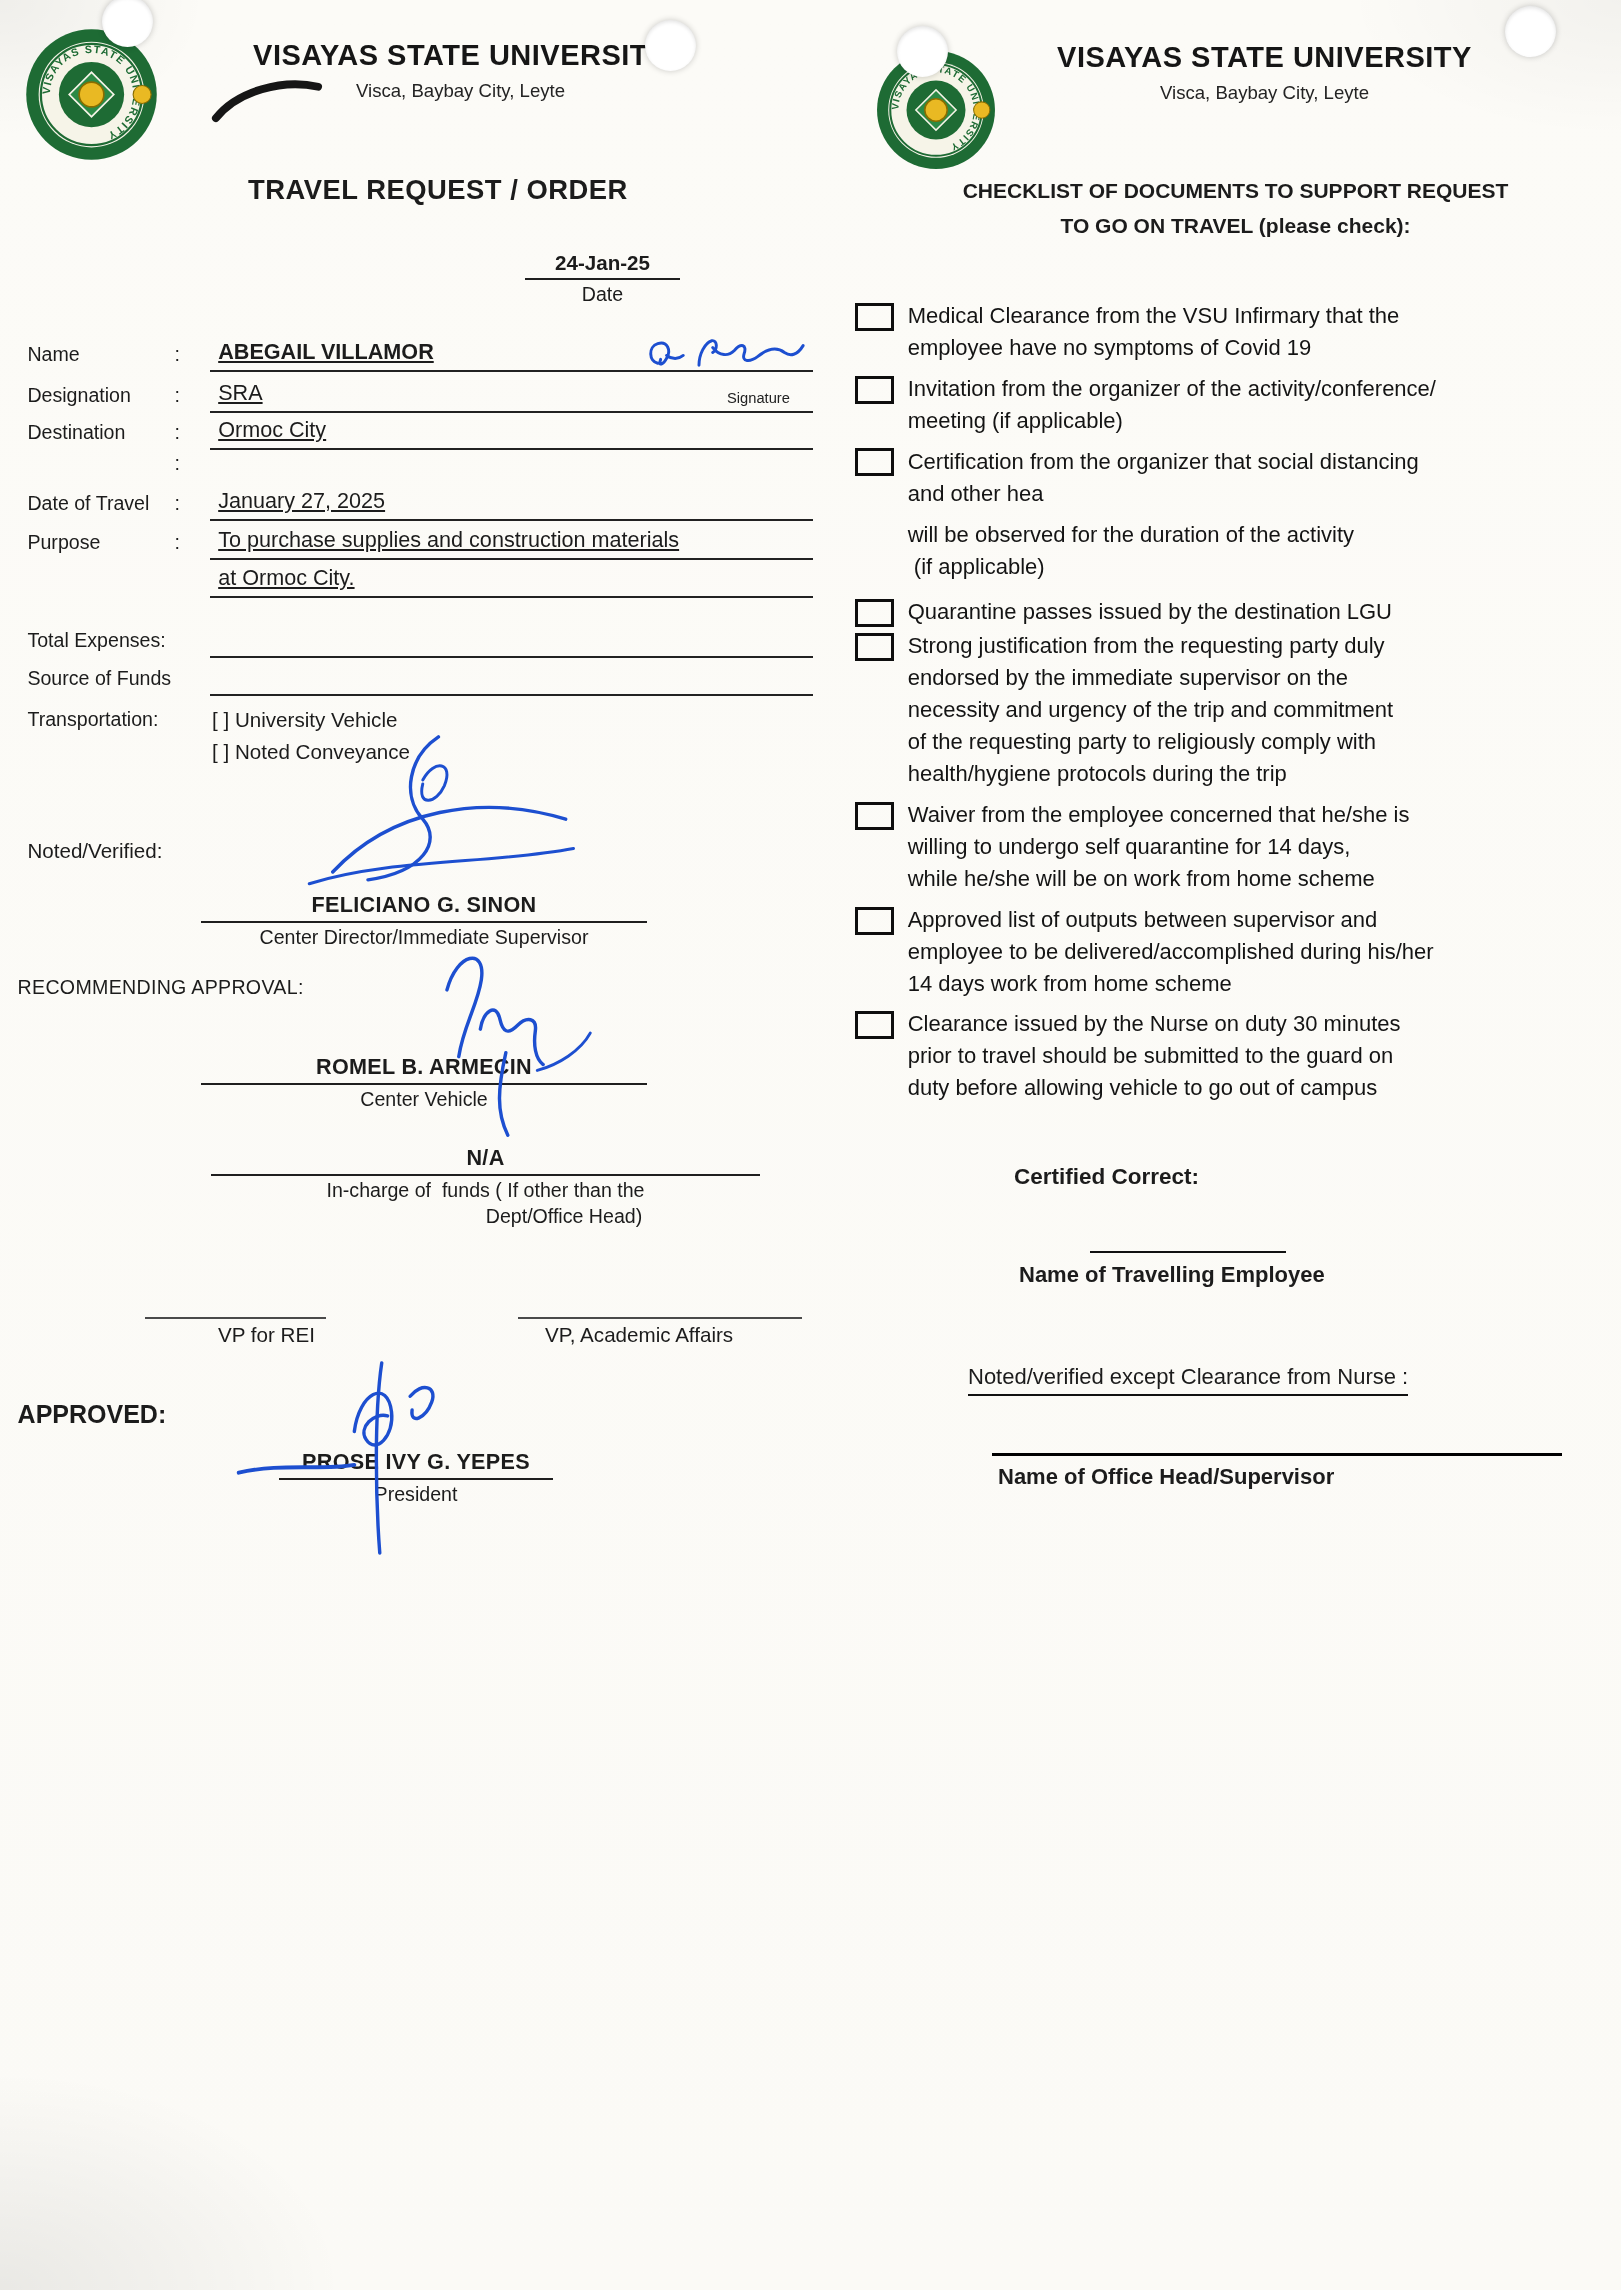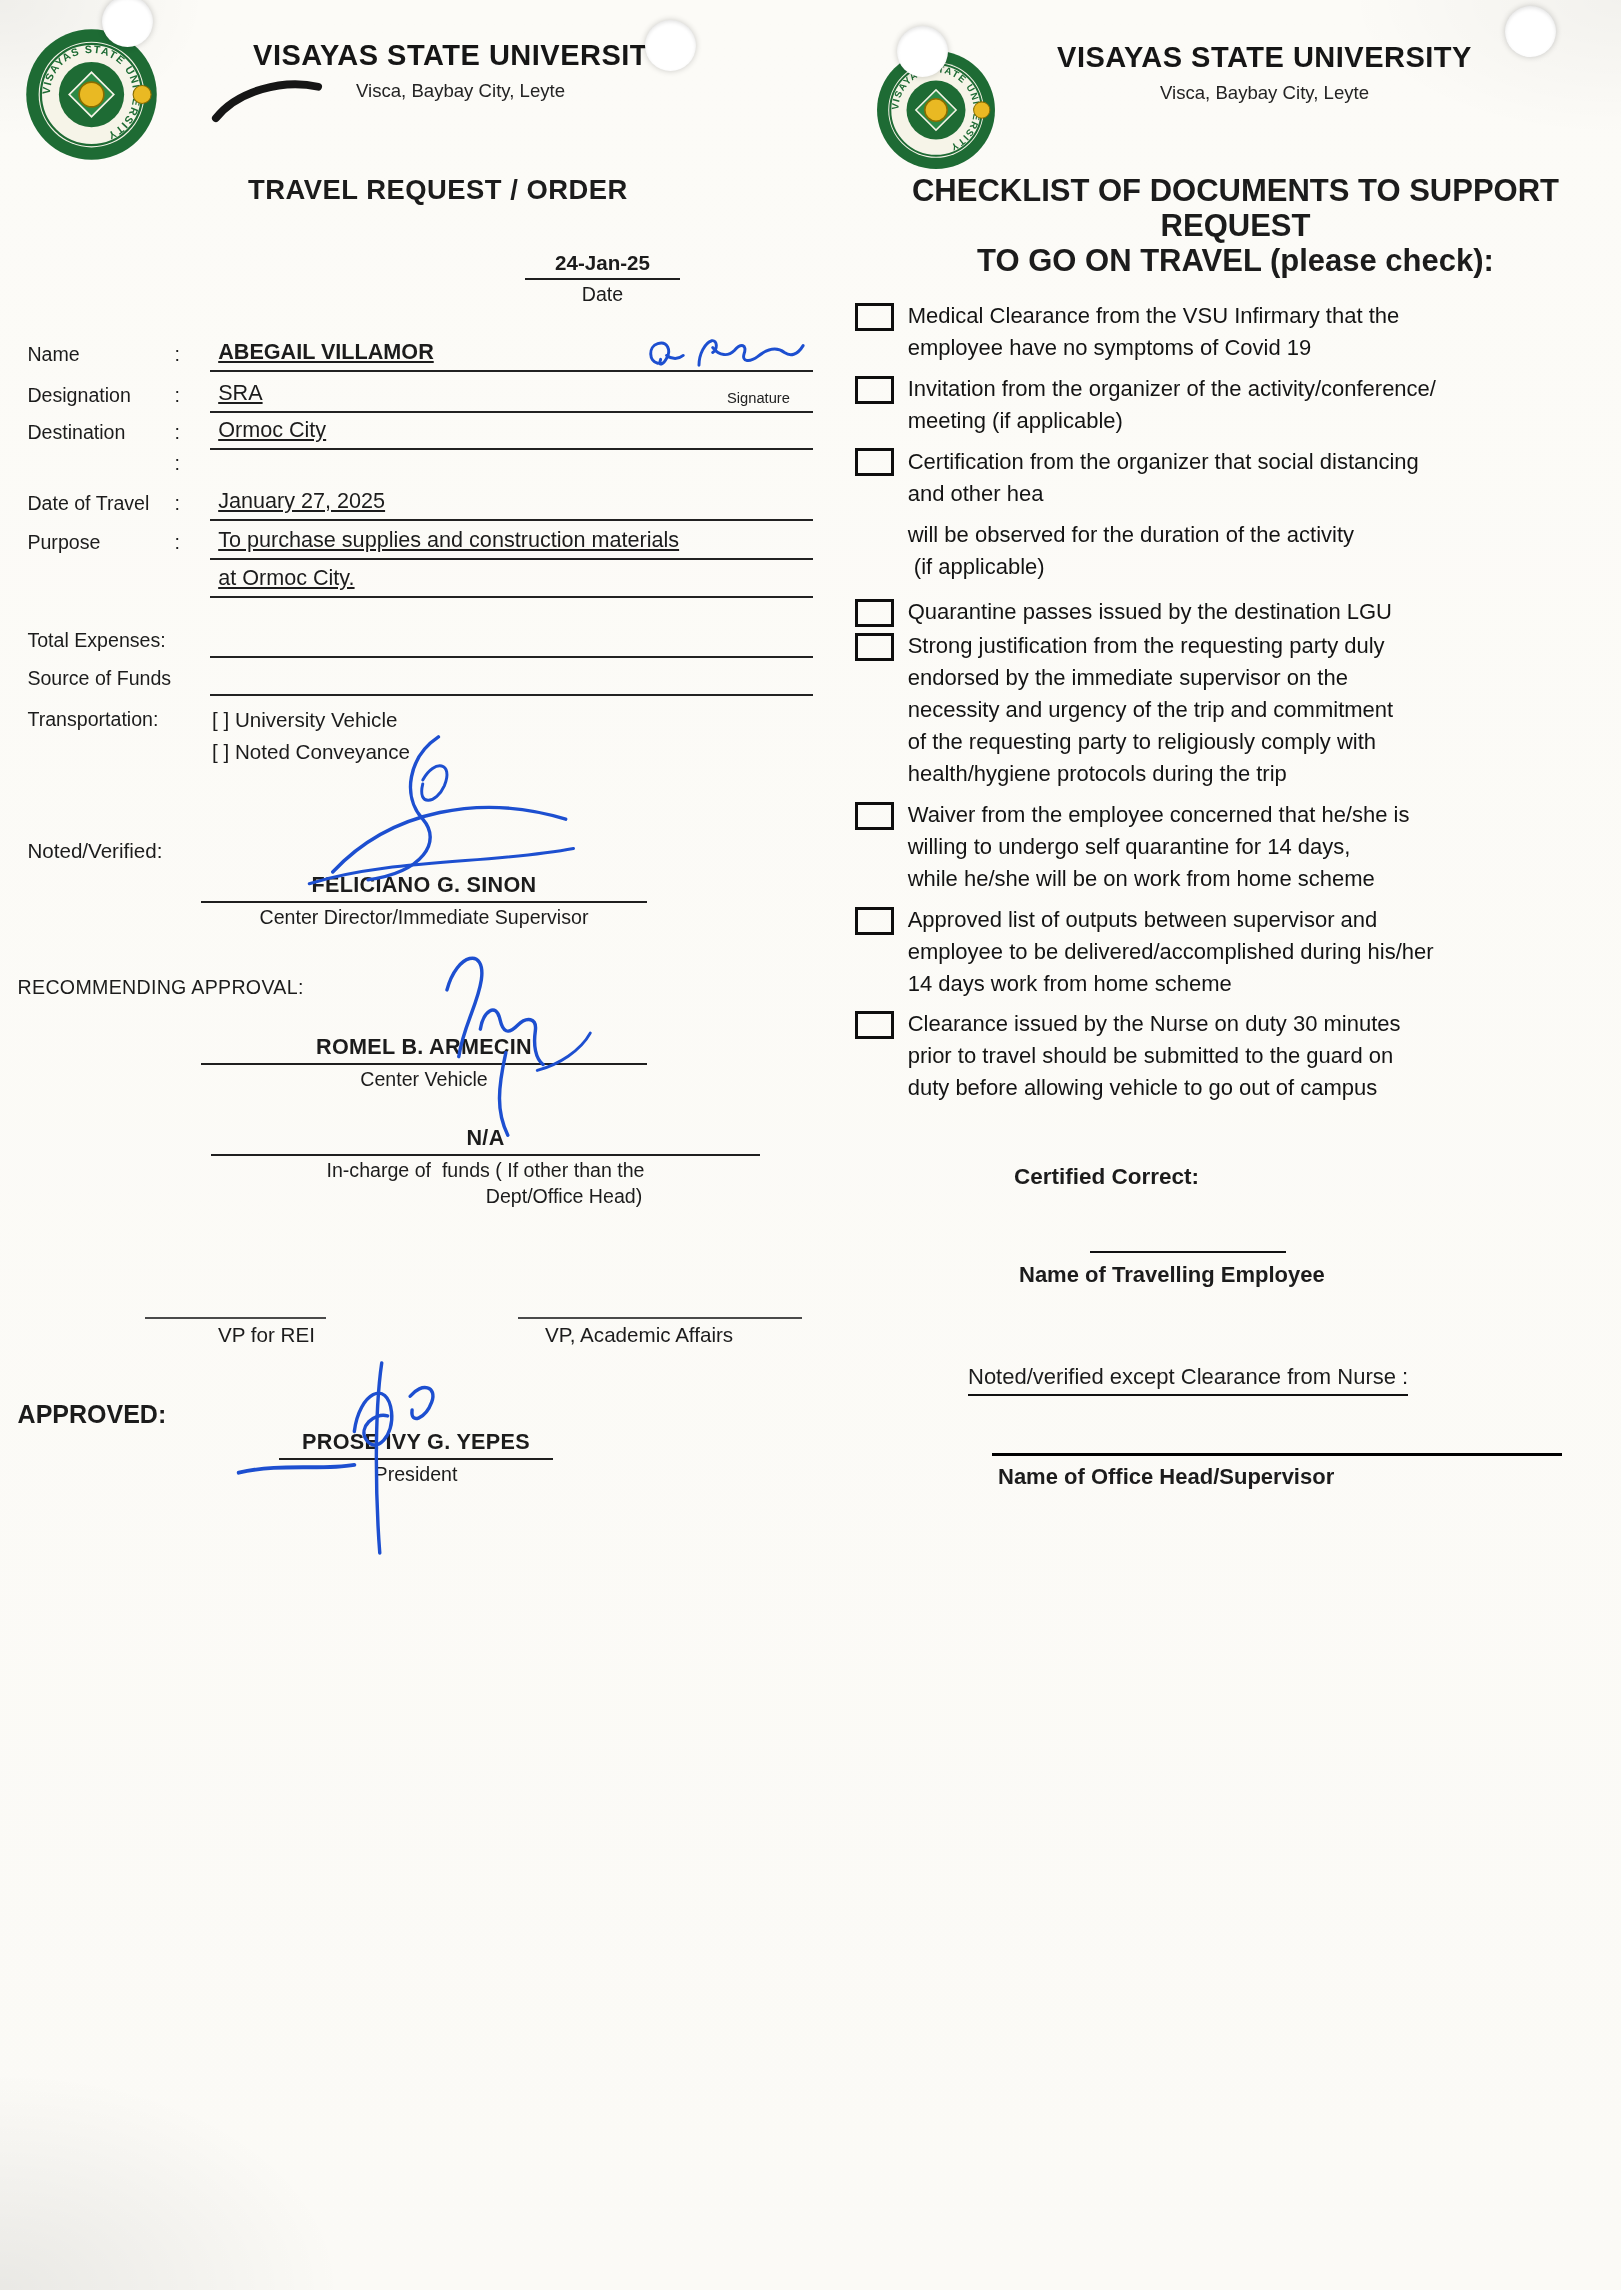--- a/index.html
+++ b/index.html
@@ -21,21 +21,21 @@
 
   
   .seal { position:absolute; z-index:5; }
 
   
   .hdr { position:absolute; text-align:center; }
   .hdr .uni { font-weight:700; font-size:29px; letter-spacing:0.5px; color:#161616; }
   .hdr .addr { font-size:18.6px; margin-top:7.8px; color:#242424; }
 
   .form-title { position:absolute; font-weight:700; font-size:27.4px; letter-spacing:0.5px;text-align:right; }
-  .r-title { position:absolute; font-weight:700; font-size:31px; line-height:35px; text-align:center; }
+  .r-title { position:absolute; font-weight:700; font-size:21px; line-height:35px; text-align:center; }
 
   
   .date-block { position:absolute; text-align:center; }
   .date-value { font-size:20.6px; font-weight:700; border-bottom:2px solid #1f1f1f; padding-bottom:2.9px; }
   .date-label { font-size:19.6px; padding-top:2.9px; }
 
   
   .frow { position:absolute; left:27.4px; width:786px; display:flex; align-items:flex-end; }
   .flabel { width:147px; font-size:19.6px; padding-bottom:5.9px; white-space:pre-wrap; }
   .fcolon { width:36px; font-size:19.6px; padding-bottom:5.9px; }
@@ -44,21 +44,21 @@
 
   .frow2 { position:absolute; left:27.4px; width:786px; display:flex; align-items:flex-end; }
   .frow2 .flabel2 { width:183px; font-size:19.6px; padding-bottom:5.9px; }
   .frow2 .fvalue2 { flex:1; font-size:21.6px; min-height:27.4px; border-bottom:2px solid #222; padding:0 0 4.9px 7.8px; }
 
   .toption { position:absolute; font-size:20.6px; }
 
   .sec-label { position:absolute; font-size:20.6px; }
   .sig-caption { position:absolute; font-size:14.7px; color:#222; }
 
-  .sig-block { position:absolute; text-align:center; }
+  .sig-block { position:absolute; text-align:center;margin-top:20px; }
   .sig-name { font-weight:700; font-size:21.6px; border-bottom:2px solid #1f1f1f; padding-bottom:2.9px; letter-spacing:0.3px; }
   .sig-title { font-size:19.6px; padding-top:2.9px; white-space:pre-wrap; }
 
   .vp-line { position:absolute; height:0; border-top:2px solid #4a4a4a; }
   .vp-text { position:absolute; font-size:20.6px; }
 
   
   .checklist { position:absolute; left:855px; top:300px; width:725px; }
   .chk-item { display:flex; margin-bottom:8.8px; }
   .chk-item.cont { margin-top:9.8px; margin-bottom:12.7px; }

